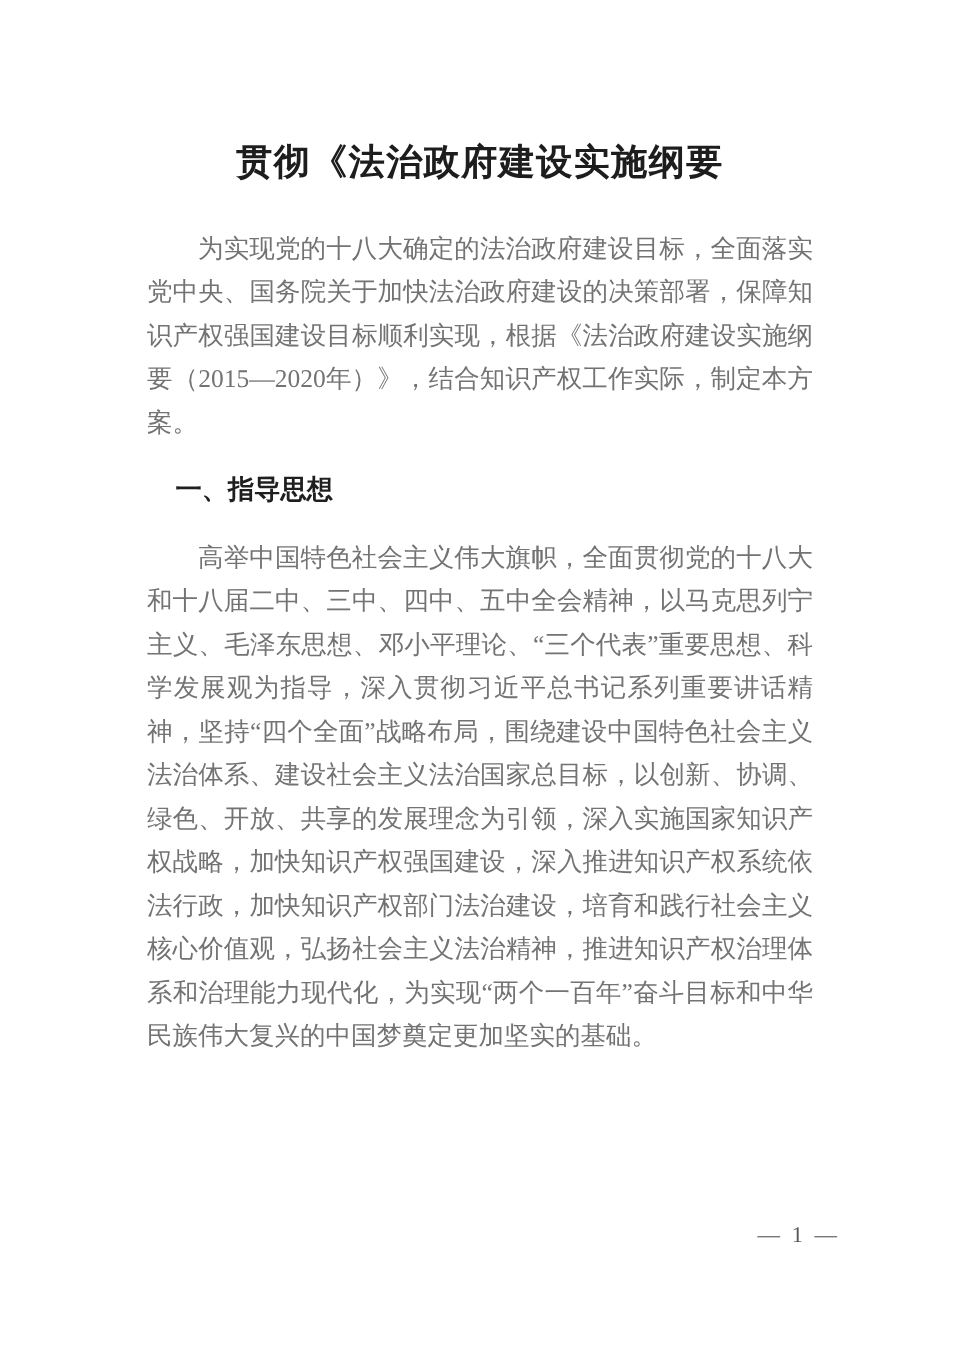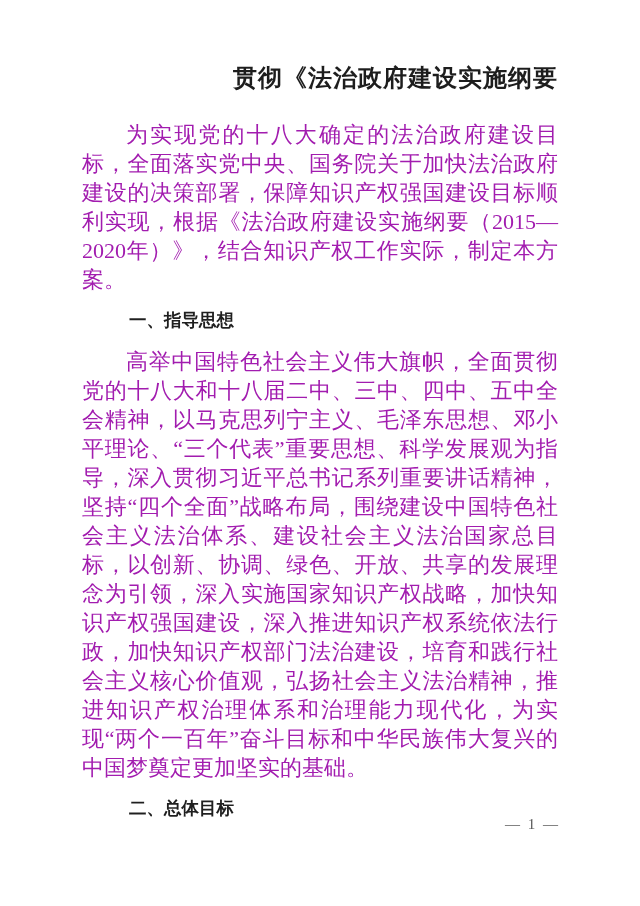--- a/index.html
+++ b/index.html
@@ -16,47 +16,47 @@
     color: #262626;
     font-family: "Liberation Serif", "DejaVu Serif", serif;
   }
   .content {
     position: absolute;
     left: 82px;
     top: 0;
     width: 476px;
   }
   .doc-title {
-    margin: 57px 0 0 0;
-    text-align: right;
+    margin: 88px 0 0 0;
+    text-align: center;
     font-family: "Liberation Sans", "DejaVu Sans", sans-serif;
     font-weight: bold;
     font-size: 24px;
     line-height: 41px;
     color: #1d1d1d;
     letter-spacing: 1px;
   }
   .title-line {
     display: block;
     white-space: nowrap;
   }
   .body-para {
-    margin: 0;
-    font-size: 22px;
+    margin: 16px;
+    font-size: 17px;
     line-height: 29px;
     text-align: justify;
     text-justify: inter-character;
     text-indent: 2em;
-    color: #a21caf;
+    color: #737373;
   }
   .intro-para {
     margin-top: 22px;
   }
   .section-heading {
-    margin: 12px;
+    margin: 0;
     font-family: "Liberation Sans", "DejaVu Sans", sans-serif;
     font-weight: bold;
     font-size: 17.5px;
     line-height: 29px;
     text-indent: 2em;
     color: #1f1f1f;
   }
   .page-number {
     position: absolute;
     top: 814px;
@@ -72,16 +72,15 @@
 <body>
 
 <div class="page">
   <div class="content">
     <h1 class="doc-title">
       <span class="title-line">贯彻《法治政府建设实施纲要</span>
     </h1>
     <p class="body-para intro-para">为实现党的十八大确定的法治政府建设目标，全面落实党中央、国务院关于加快法治政府建设的决策部署，保障知识产权强国建设目标顺利实现，根据《法治政府建设实施纲要（2015—2020年）》，结合知识产权工作实际，制定本方案。</p>
     <h2 class="section-heading">一、指导思想</h2>
     <p class="body-para">高举中国特色社会主义伟大旗帜，全面贯彻党的十八大和十八届二中、三中、四中、五中全会精神，以马克思列宁主义、毛泽东思想、邓小平理论、“三个代表”重要思想、科学发展观为指导，深入贯彻习近平总书记系列重要讲话精神，坚持“四个全面”战略布局，围绕建设中国特色社会主义法治体系、建设社会主义法治国家总目标，以创新、协调、绿色、开放、共享的发展理念为引领，深入实施国家知识产权战略，加快知识产权强国建设，深入推进知识产权系统依法行政，加快知识产权部门法治建设，培育和践行社会主义核心价值观，弘扬社会主义法治精神，推进知识产权治理体系和治理能力现代化，为实现“两个一百年”奋斗目标和中华民族伟大复兴的中国梦奠定更加坚实的基础。</p>
-    <h2 class="section-heading">二、总体目标</h2>
   </div>
   <div class="page-number">— 1 —</div>
 </div>
 
 </body></html>

